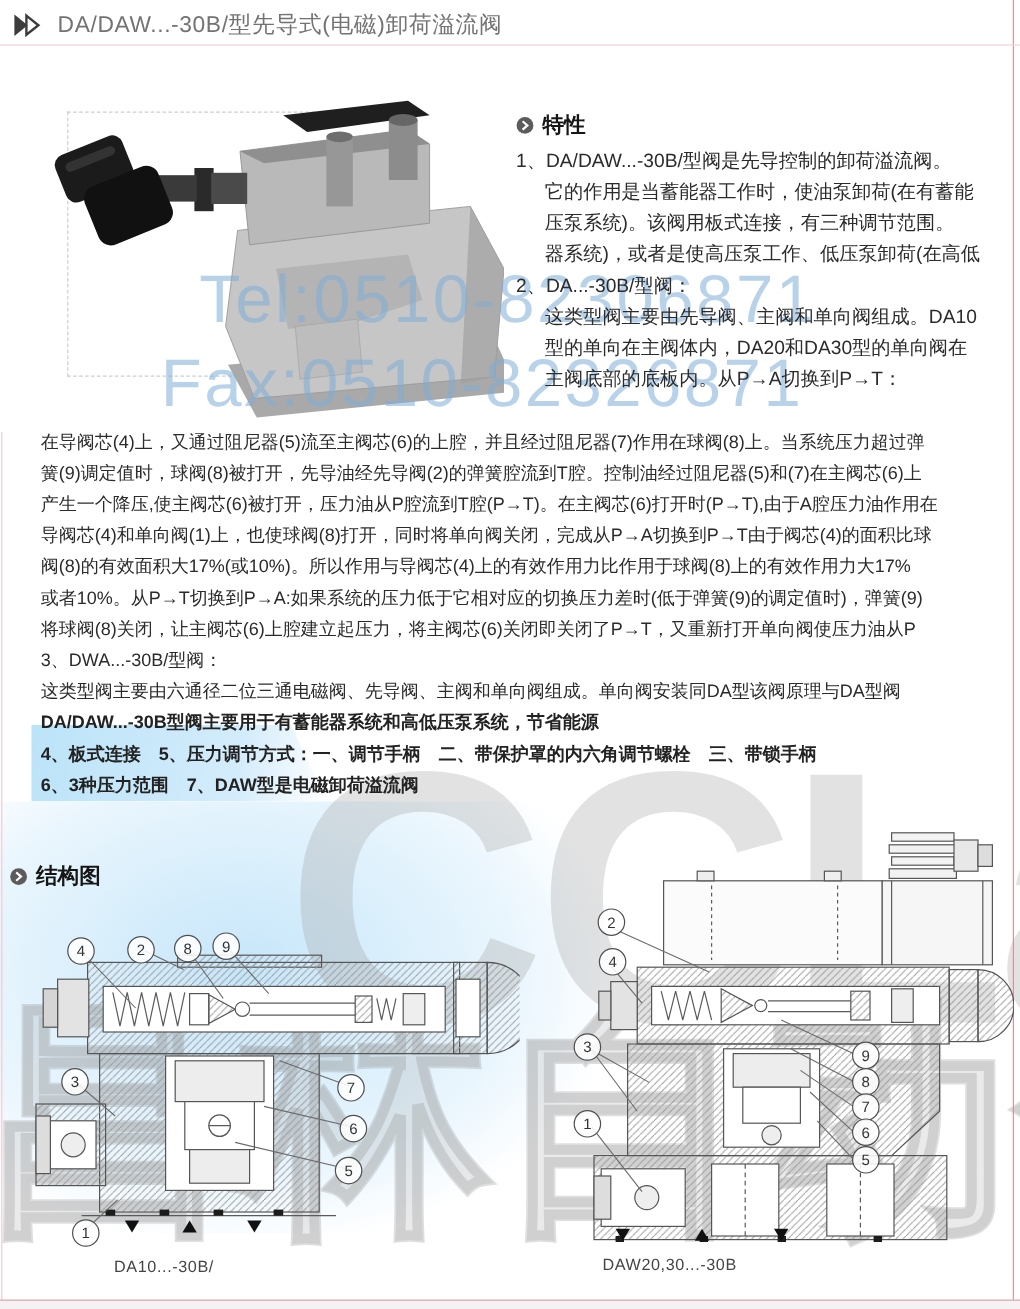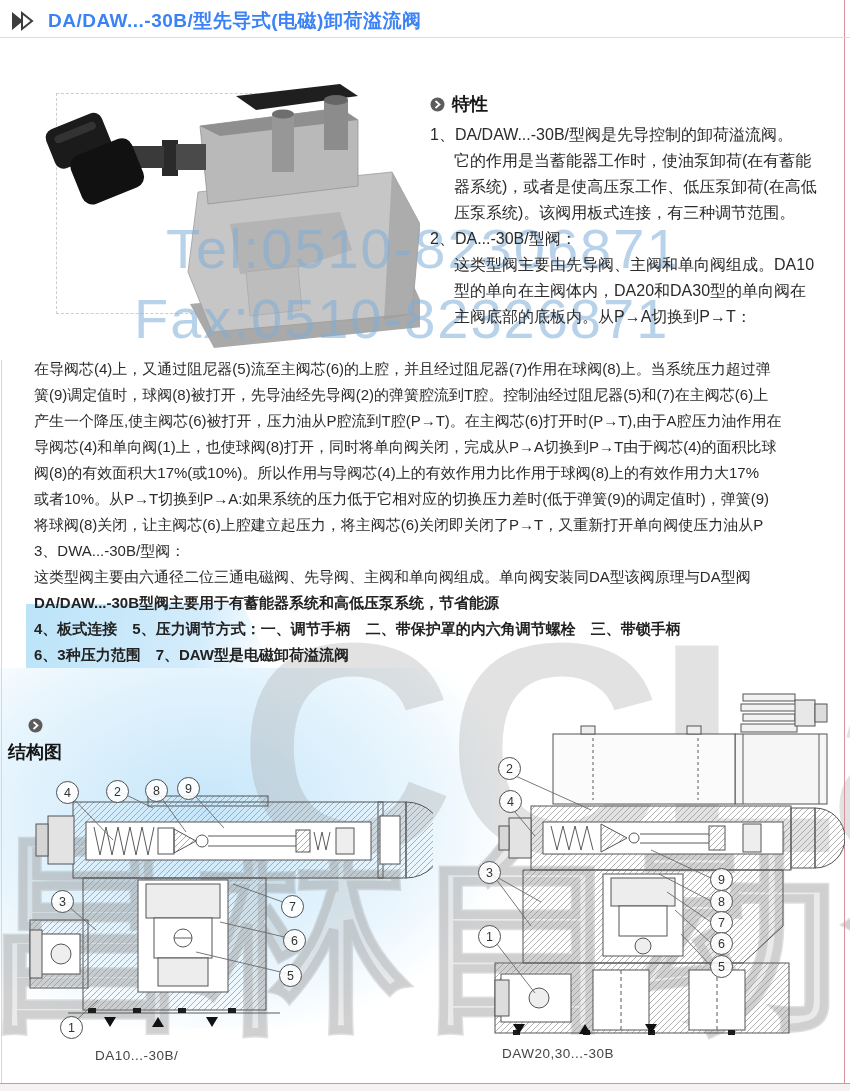--- a/index.html
+++ b/index.html
@@ -7,21 +7,21 @@
         font-family:"Liberation Sans","DejaVu Sans",sans-serif;color:#2e2e2e;}
   
   .edge-right{position:absolute;left:844px;top:0;width:1px;height:1083px;background:#d9939c;}
   .edge-left{position:absolute;left:1px;top:360px;width:1px;height:723px;background:#f0ccd1;}
   .rule-top{position:absolute;left:0;top:37px;width:850px;height:1px;background:#f2d2d6;}
   .rule-bottom{position:absolute;left:0;top:1083px;width:850px;height:1px;background:#d9939c;}
   .below-strip{position:absolute;left:0;top:1084px;width:850px;height:7px;background:#f6f1f2;}
 
   
   .hdr{position:absolute;left:10px;top:8px;display:flex;align-items:center;gap:8px;}
-  .hdr .ttl{font-size:19px;font-weight:bold;color:#3b82f6;letter-spacing:0.5px;}
+  .hdr .ttl{font-size:19px;font-weight:normal;color:#737373;letter-spacing:0.5px;}
 
   
   .wm-blue{position:absolute;color:rgba(125,173,217,0.55);font-size:56px;letter-spacing:2px;white-space:nowrap;z-index:3;pointer-events:none;}
   .wm-tel{left:166px;top:216px;}
   .wm-fax{left:134px;top:286px;}
   .wm-brand{position:absolute;left:238px;top:598px;font-size:300px;font-weight:bold;color:rgba(158,158,158,0.30);letter-spacing:-8px;white-space:nowrap;z-index:0;pointer-events:none;line-height:1;}
   .wm-brand-cn{position:absolute;left:-18px;top:826px;font-size:212px;font-weight:bold;color:rgba(150,150,150,0.20);-webkit-text-stroke:3px rgba(140,140,140,0.28);letter-spacing:4px;white-space:nowrap;z-index:0;pointer-events:none;line-height:1;}
   .blue-glow{position:absolute;left:-40px;top:668px;width:540px;height:360px;z-index:0;pointer-events:none;
      background:radial-gradient(ellipse at 45% 40%,rgba(140,205,245,0.50),rgba(140,205,245,0.18) 55%,rgba(140,205,245,0) 75%);}
   .blue-patch{position:absolute;left:26px;top:604px;width:246px;height:64px;z-index:0;pointer-events:none;
@@ -37,21 +37,21 @@
   .sec-head{display:flex;align-items:center;gap:7px;font-size:18px;font-weight:bold;color:#161616;}
   .fline{font-size:16px;line-height:26px;color:#2b2b2b;}
   .fline.ind{padding-left:24px;}
 
   
   .body-block{position:absolute;left:34px;top:356px;width:808px;z-index:4;}
   .bline{font-size:15px;line-height:26px;color:#2b2b2b;white-space:nowrap;}
   .bline.b{font-weight:bold;color:#222;}
 
   
-  .struct-head{position:absolute;left:8px;top:718px;z-index:4;flex-direction:column;}
+  .struct-head{position:absolute;left:8px;top:718px;z-index:4;}
   .diagram{position:absolute;z-index:2;}
   .d-left{left:28px;top:772px;width:405px;height:278px;}
   .d-right{left:443px;top:688px;width:402px;height:362px;}
   .callout{position:absolute;width:21px;height:21px;border:1.4px solid #4f4f4f;border-radius:50%;
      background:rgba(255,255,255,0.88);font-size:12.5px;color:#333;display:flex;align-items:center;justify-content:center;z-index:5;}
   .caption{position:absolute;font-size:13.5px;color:#454545;z-index:4;letter-spacing:0.5px;}
   .cap-left{left:95px;top:1048px;}
   .cap-right{left:502px;top:1046px;}
 
   .footer{position:absolute;left:612px;top:1056px;width:228px;font-size:19px;font-weight:bold;color:#8e2022;z-index:6;white-space:nowrap;}
@@ -119,22 +119,22 @@
     <div class="sec-head">
       <svg width="15" height="15" viewBox="0 0 15 15">
         <circle cx="7.5" cy="7.5" r="7" fill="#5c5c5c"></circle>
         <path d="M5.5,4 L9.5,7.5 L5.5,11" stroke="#fff" stroke-width="1.8" fill="none"></path>
       </svg>
       <span>特性</span>
     </div>
     <div style="height:6px"></div>
     <div class="fline">1、DA/DAW...-30B/型阀是先导控制的卸荷溢流阀。</div>
     <div class="fline ind">它的作用是当蓄能器工作时，使油泵卸荷(在有蓄能</div>
+    <div class="fline ind">压泵系统)。该阀用板式连接，有三种调节范围。</div>
     <div class="fline ind">器系统)，或者是使高压泵工作、低压泵卸荷(在高低</div>
-    <div class="fline ind">压泵系统)。该阀用板式连接，有三种调节范围。</div>
     <div class="fline">2、DA...-30B/型阀：</div>
     <div class="fline ind">这类型阀主要由先导阀、主阀和单向阀组成。DA10</div>
     <div class="fline ind">型的单向在主阀体内，DA20和DA30型的单向阀在</div>
     <div class="fline ind">主阀底部的底板内。从P→A切换到P→T：</div>
   </div>
 
   <div class="body-block">
     <div class="bline">在导阀芯(4)上，又通过阻尼器(5)流至主阀芯(6)的上腔，并且经过阻尼器(7)作用在球阀(8)上。当系统压力超过弹</div>
     <div class="bline">簧(9)调定值时，球阀(8)被打开，先导油经先导阀(2)的弹簧腔流到T腔。控制油经过阻尼器(5)和(7)在主阀芯(6)上</div>
     <div class="bline">产生一个降压,使主阀芯(6)被打开，压力油从P腔流到T腔(P→T)。在主阀芯(6)打开时(P→T),由于A腔压力油作用在</div>

